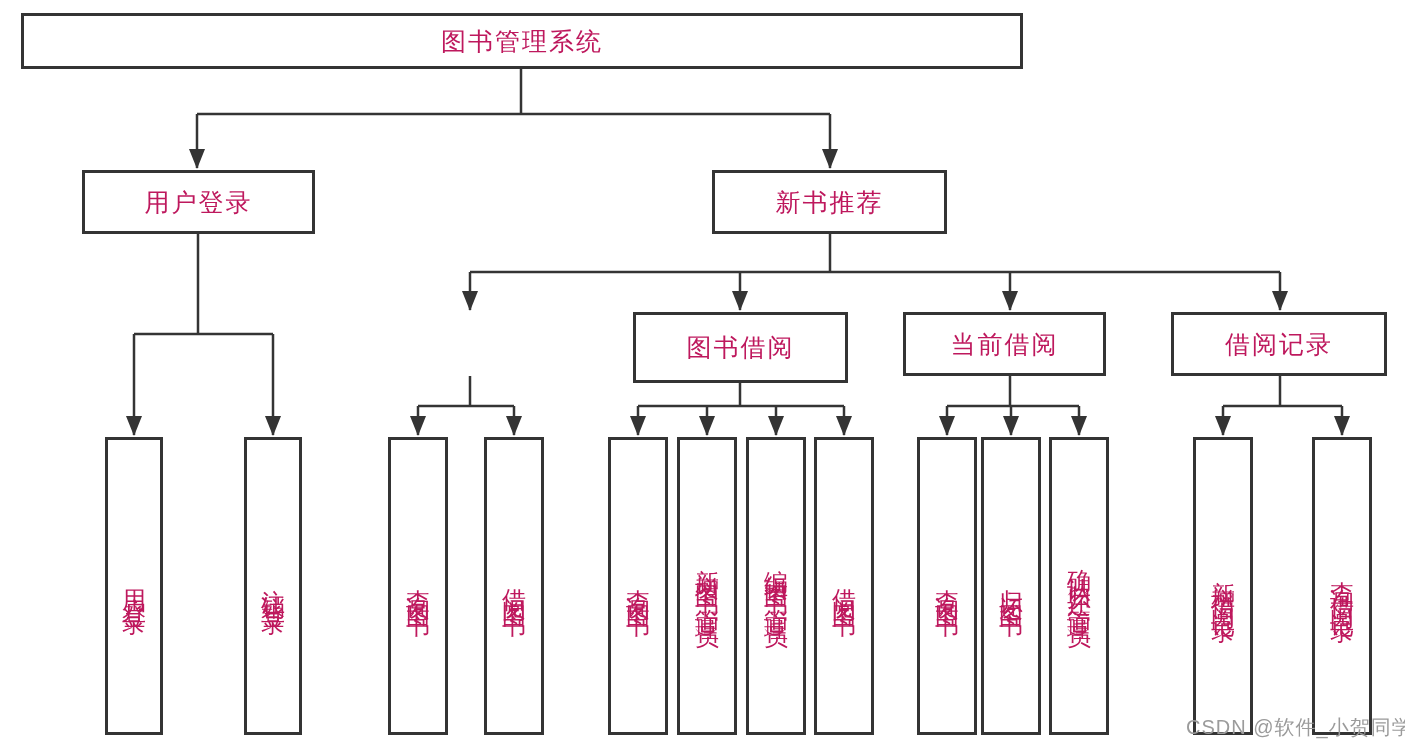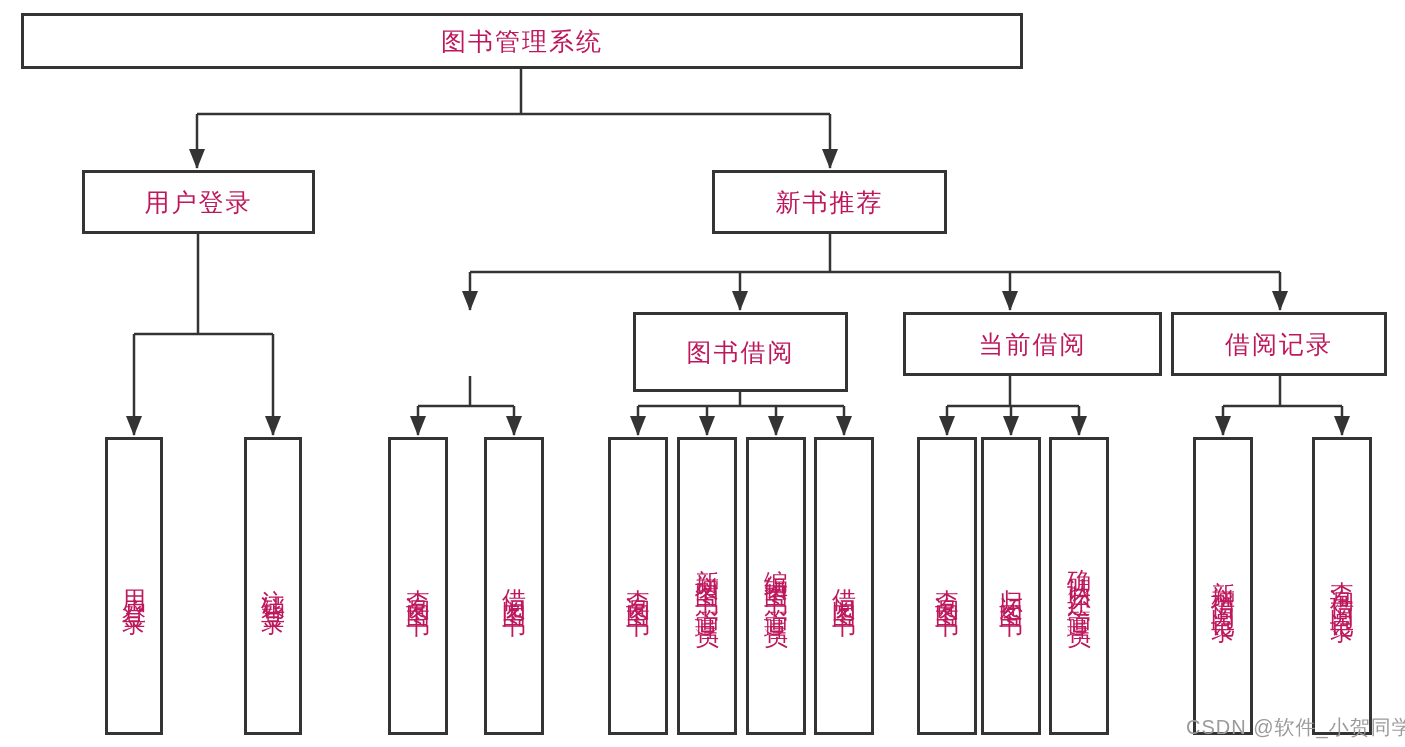--- a/index.html
+++ b/index.html
@@ -97,24 +97,24 @@
     <span>图书管理系统</span>
   </div>
 
   <div class="node h-node" style="left:82px; top:170px; width:233px; height:64px">
     <span>用户登录</span>
   </div>
   <div class="node h-node" style="left:712px; top:170px; width:235px; height:64px">
     <span>新书推荐</span>
   </div>
 
-  <div class="node h-node" style="left:633px; top:312px; width:215px; height:80px">
+  <div class="node h-node" style="left:633px; top:312px; width:215px; height:71px">
     <span>图书借阅</span>
   </div>
-  <div class="node h-node" style="left:903px; top:312px; width:259px; height:64px">
+  <div class="node h-node" style="left:903px; top:312px; width:203px; height:64px">
     <span>当前借阅</span>
   </div>
   <div class="node h-node" style="left:1171px; top:312px; width:216px; height:64px">
     <span>借阅记录</span>
   </div>
 
   <div class="node v-node" style="left:105px; top:437px; width:58px; height:298px">
     <span>用户登录</span>
   </div>
   <div class="node v-node" style="left:244px; top:437px; width:58px; height:298px">

